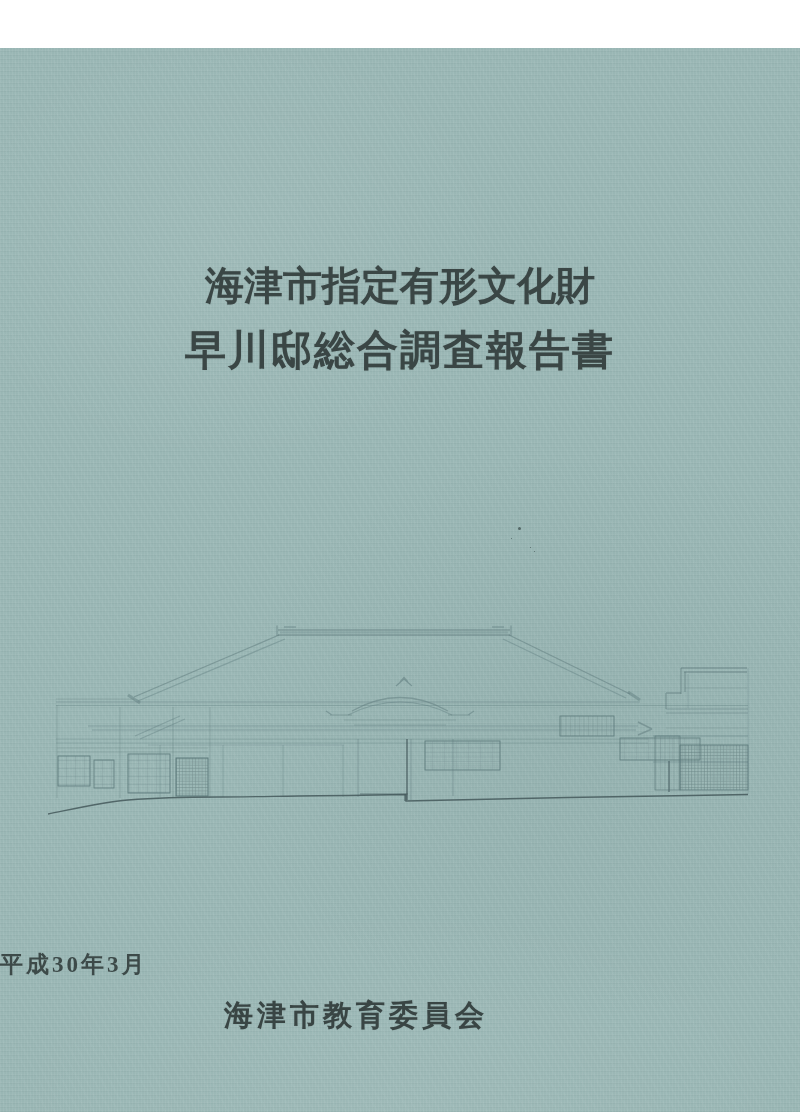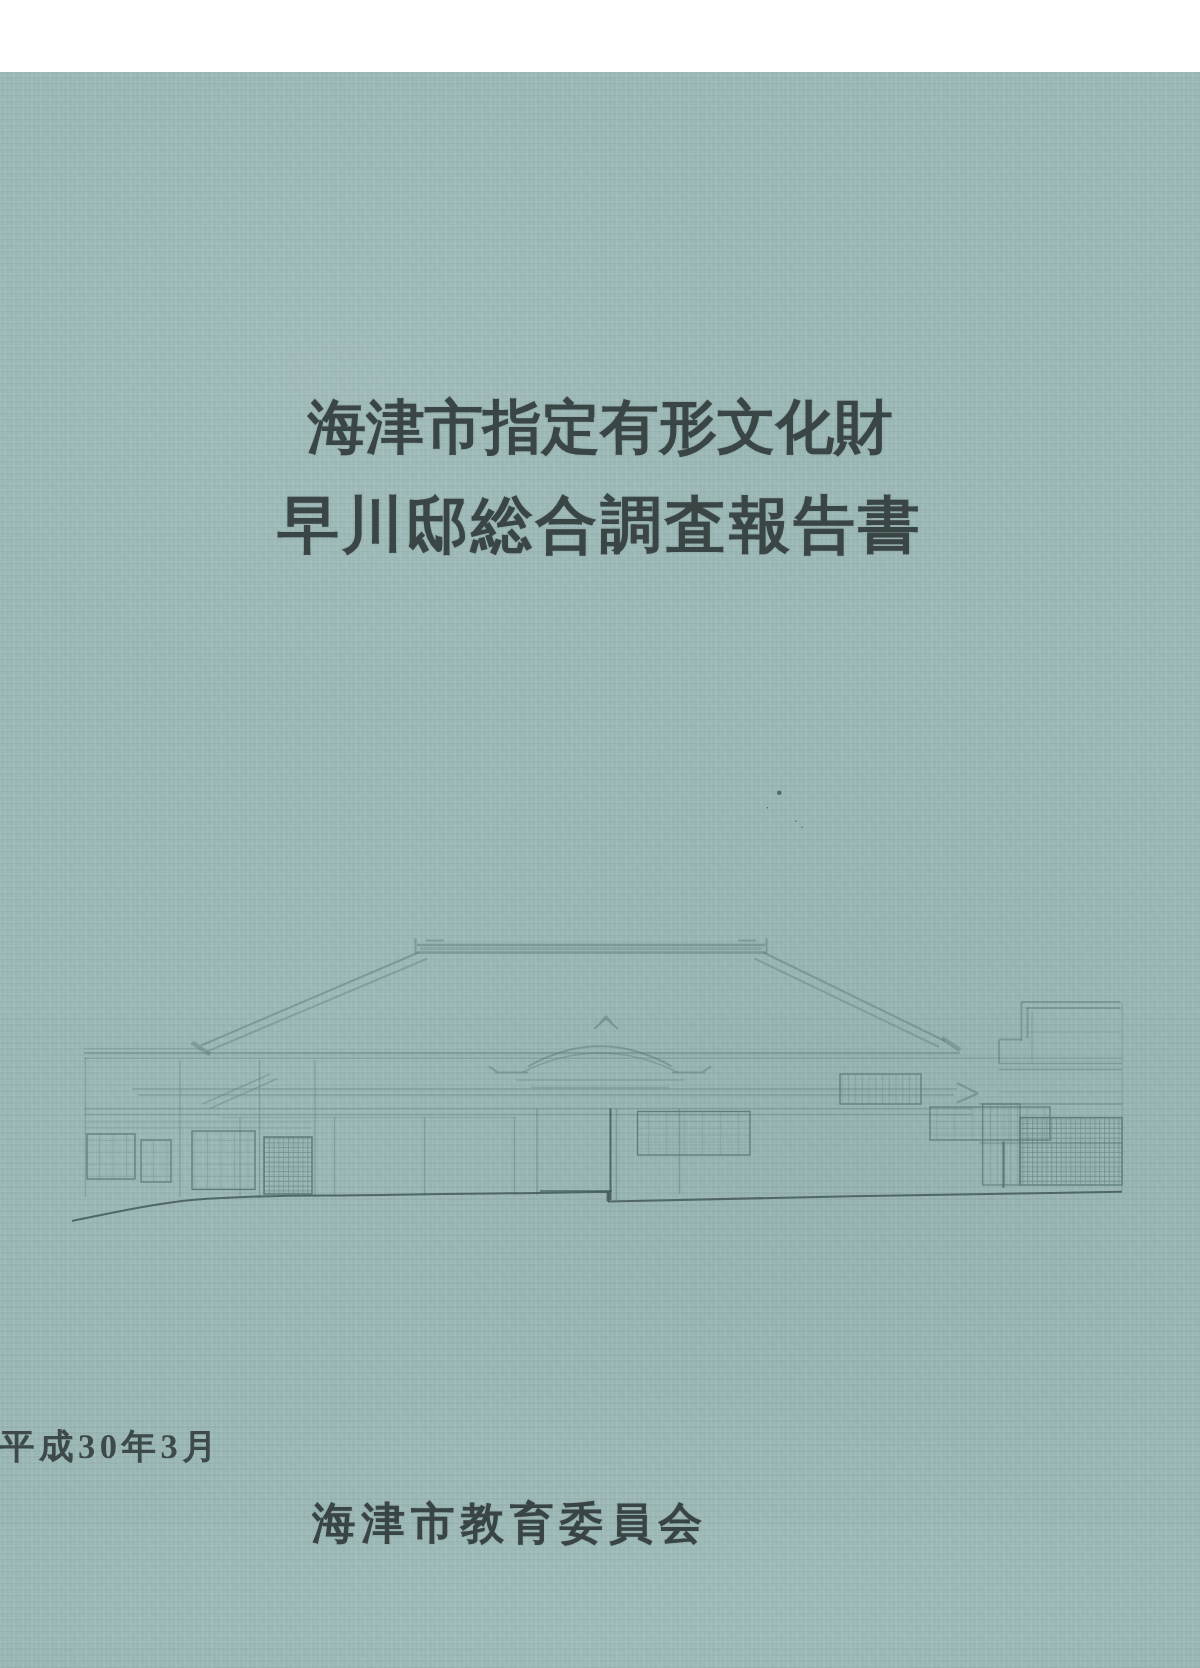--- a/index.html
+++ b/index.html
@@ -30,21 +30,21 @@
     position:absolute; left:48px; top:560px; width:704px; height:212px;
   }
   .specks{ position:absolute; left:518px; top:479px; width:3px; height:3px;
     border-radius:50%; color:rgba(45,60,60,0.65); background:rgba(45,60,60,0.65);
     box-shadow:-8px 10px 0 -1px, 11px 19px 0 -1px, 15px 23px 0 -1px;}
   .date-line{
     position:absolute; top:901px; left:0; width:800px; text-align:left;
     font-size:23px; letter-spacing:3px; color:#3d4a49; font-weight:600;
   }
   .publisher-line{
-    position:absolute; top:948px; left:0; width:680px; text-align:center;
+    position:absolute; top:948px; left:16px; width:680px; text-align:center;
     font-size:29px; letter-spacing:4px; color:#394544; font-weight:700;
     text-shadow:0 0 1px rgba(57,69,68,0.3);
   }
 </style>
 </head>
 <body>
 
 <div class="cover">
 
   <div class="title-block">

